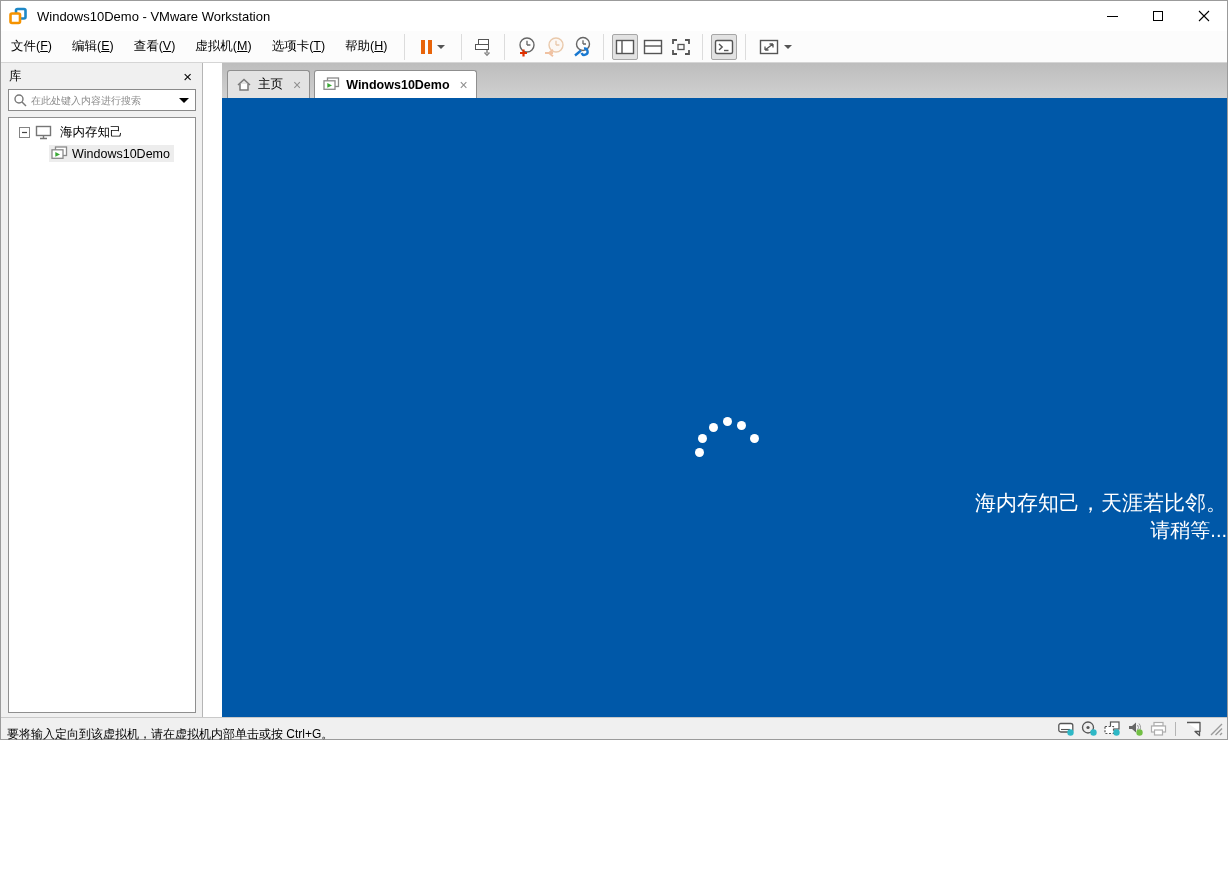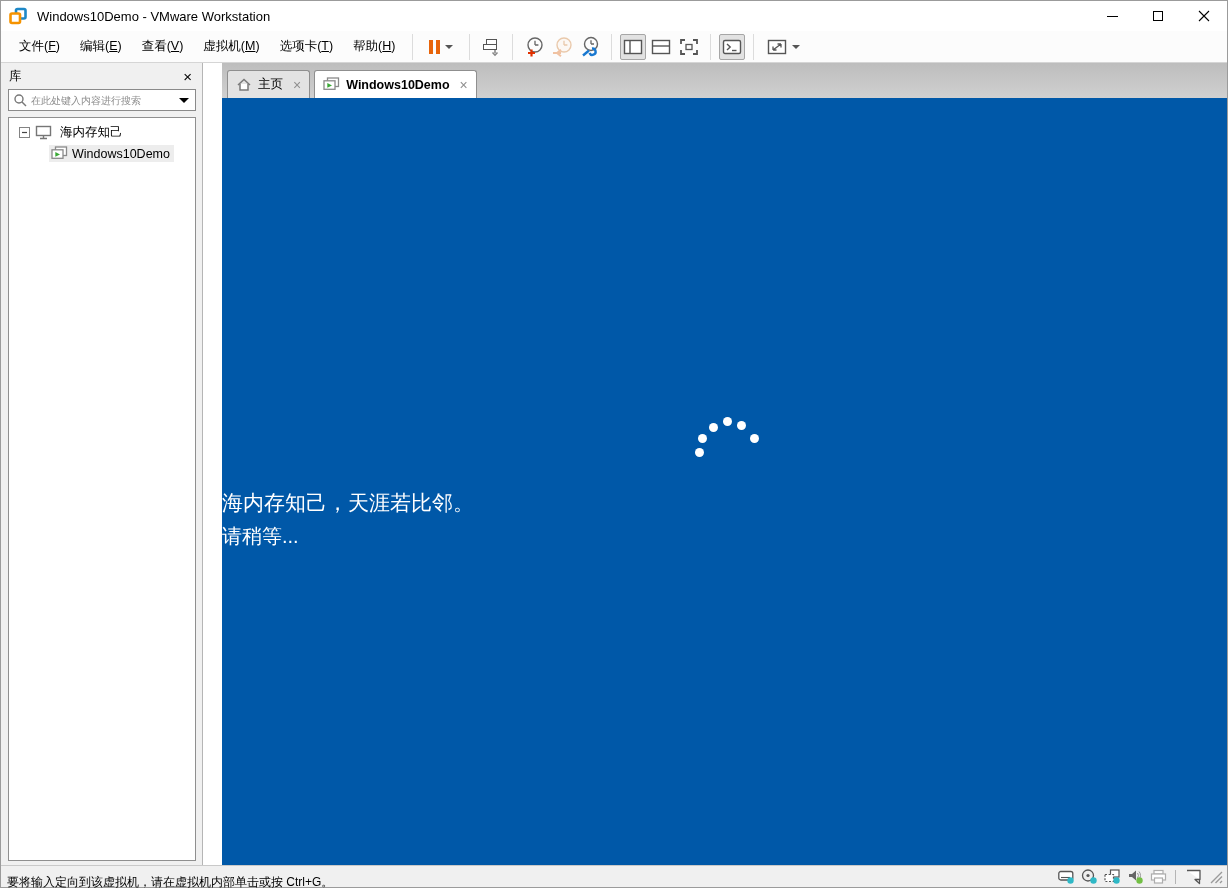--- a/index.html
+++ b/index.html
@@ -1,30 +1,30 @@
 <!DOCTYPE html>
 <html><head>
 <meta charset="utf-8">
 <style>
   * { margin:0; padding:0; box-sizing:border-box; }
   html,body { width:1228px; height:888px; }
   body { font-family:"Liberation Sans","DejaVu Sans",sans-serif; background:#fff; }
-  .window { width:1228px; height:888px; border:1px solid #9b9b9b; display:flex; flex-direction:column; background:#fff; }
+  .window { width:1228px; height:740px; border:1px solid #9b9b9b; display:flex; flex-direction:column; background:#fff; }
 
   
   .titlebar { height:30px; display:flex; align-items:center; background:#fff; flex:0 0 auto; }
   .titlebar .appicon { margin:0 10px 0 8px; width:18px; height:18px; }
   .titlebar .title { font-size:13px; color:#000; }
   .wincontrols { margin-left:auto; display:flex; height:100%; }
   .wc { width:46px; height:100%; display:flex; align-items:center; justify-content:center; cursor:default; }
   .wc .min { width:11px; height:1px; background:#000; display:block; }
   .wc .max { width:10px; height:10px; border:1px solid #000; display:block; }
 
   
-  .menubar { height:32px; display:flex; align-items:center; background:#fcfcfc; border-bottom:1px solid #d5d5d5; padding-left:8px; flex:0 0 auto; }
+  .menubar { height:32px; display:flex; align-items:center; background:#fcfcfc; border-bottom:1px solid #d5d5d5; flex:0 0 auto; }
   .mi { font-size:12.5px; color:#000; padding:5px 10px; cursor:default; }
   .mi .u { text-decoration:underline; }
   .tb-sep { width:1px; height:26px; background:#dcdcdc; margin:0 7px; }
   .tbtn { min-width:26px; height:26px; display:flex; align-items:center; justify-content:center; border:1px solid transparent; border-radius:2px; margin:0 1px; cursor:default; }
   .tbtn.pressed { background:#e2e2e2; border-color:#a6a6a6; }
   .caret { width:0; height:0; border-left:4px solid transparent; border-right:4px solid transparent; border-top:4px solid #555; margin-left:5px; }
   .pausebars { display:flex; gap:3px; }
   .pausebars i { display:block; width:4px; height:14px; background:#e8640a; }
   .disabledbtn { opacity:.55; }
 
@@ -46,28 +46,28 @@
 
   .main { flex:1 1 auto; display:flex; flex-direction:column; min-width:0;padding-left:19px; }
   .tabstrip { height:35px; flex:0 0 35px; background:linear-gradient(#bdbdbd,#d0d0d0); display:flex; align-items:flex-end; padding-left:5px; }
   .tab { height:28px; display:flex; align-items:center; border:1px solid #8f8f8f; border-bottom:none; border-radius:3px 3px 0 0; padding:0 8px; margin-right:4px; font-size:12.5px; color:#000; cursor:default; }
   .tab.inactive { background:#e3e3e3; }
   .tab.active { background:#fff; font-weight:bold; }
   .tab .ticon { margin-right:6px; display:flex; }
   .tabx { margin-left:10px; color:#8f8f8f; font-size:14px; line-height:1; font-weight:normal; }
 
   .vmscreen { flex:1 1 auto; background:#0058a8; position:relative; }
-  .loading { position:absolute; top:319px; left:0; right:0; text-align:left; color:#fff; }
+  .loading { position:absolute; top:319px; left:0; right:0; text-align:right; color:#fff; }
   .spinner { position:relative; width:80px; height:45px; margin:0 auto; }
   .spinner i { position:absolute; width:9px; height:9px; border-radius:50%; background:#fff; display:block; }
   .spinner i:nth-child(1){left:10px;top:31px;} .spinner i:nth-child(2){left:13px;top:17px;}
   .spinner i:nth-child(3){left:24px;top:6px;}  .spinner i:nth-child(4){left:38px;top:0;}
   .spinner i:nth-child(5){left:52px;top:4px;}  .spinner i:nth-child(6){left:65px;top:17px;}
   .msg1 { margin-top:27px; font-size:21px; }
-  .msg2 { margin-top:6px; font-size:20px; }
+  .msg2 { margin-top:0; font-size:20px; }
 
   
   .statusbar { height:22px; flex:0 0 auto; background:#f0f0f0; border-top:1px solid #c9c9c9; display:flex; align-items:center; font-size:12px; color:#000; padding:0 2px 0 6px; }
   .statusmsg { white-space:nowrap;margin-top:12px; }
   .statusicons { margin-left:auto; display:flex; align-items:center; gap:5px; }
   .sicon { display:flex; align-items:center; justify-content:center; width:18px; height:18px; }
   .ssep { width:1px; height:14px; background:#b5b5b5; margin:0 3px; }
 </style>
 </head>
 <body>

